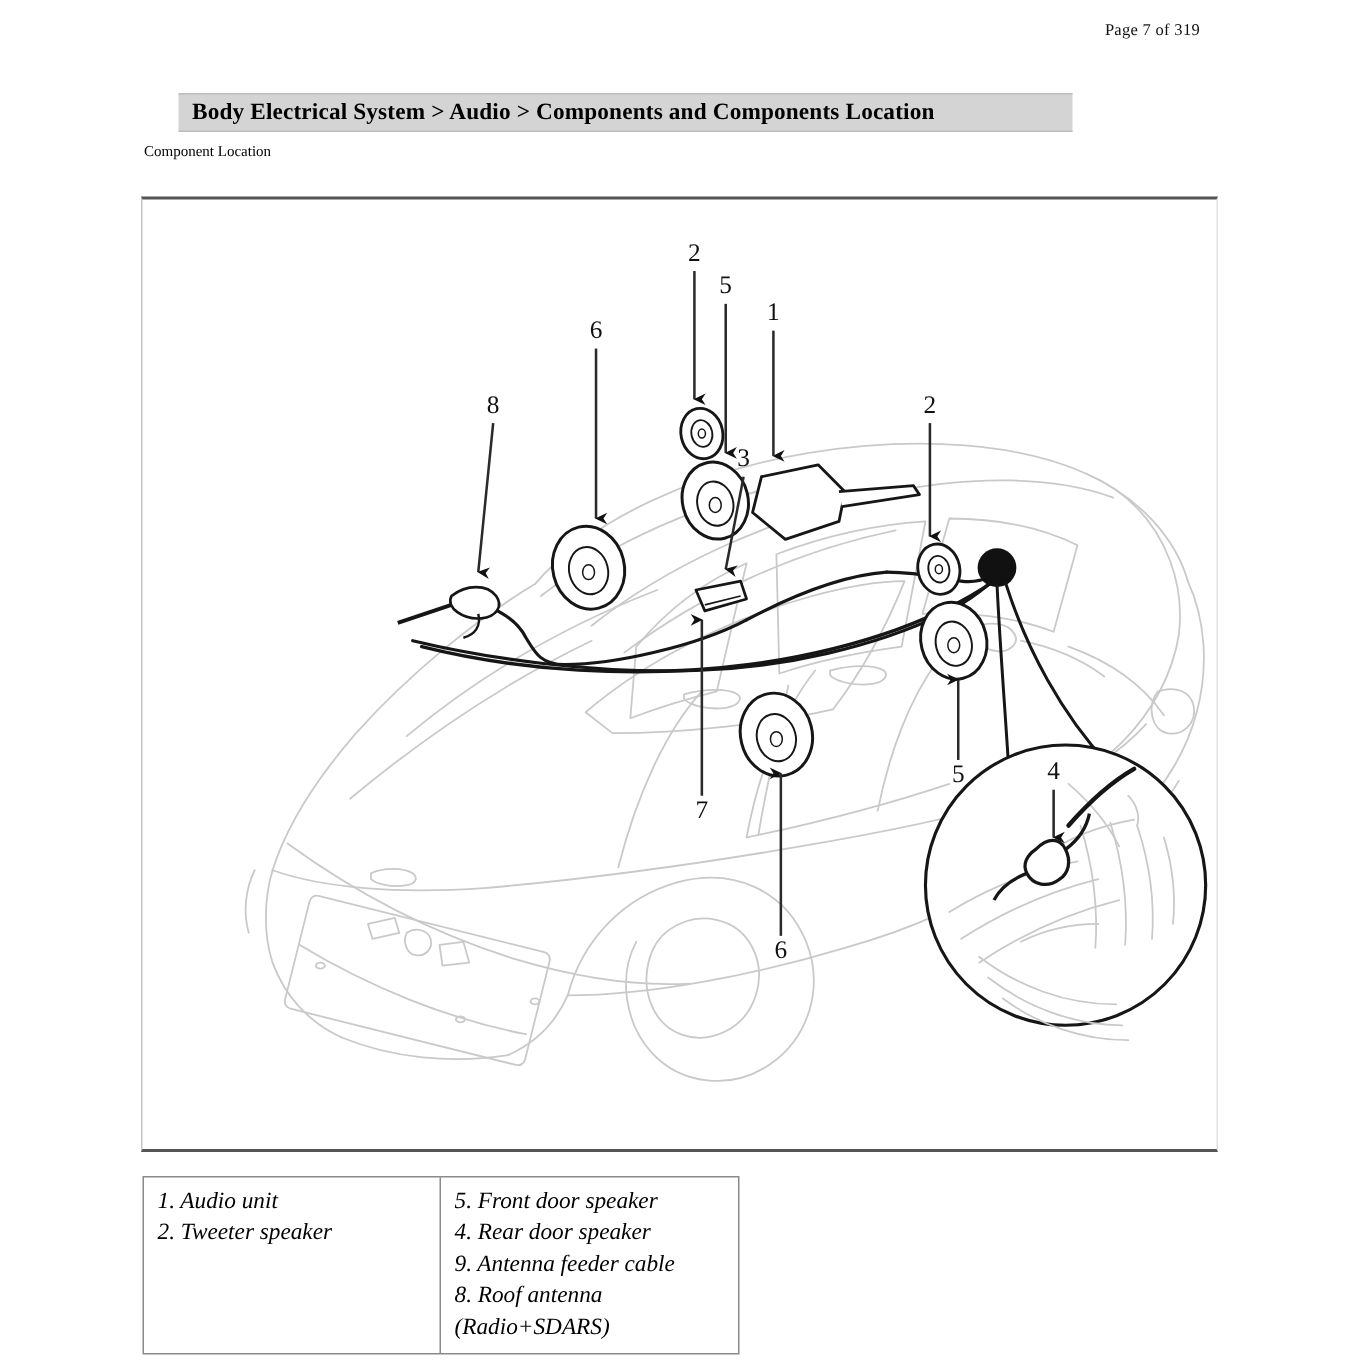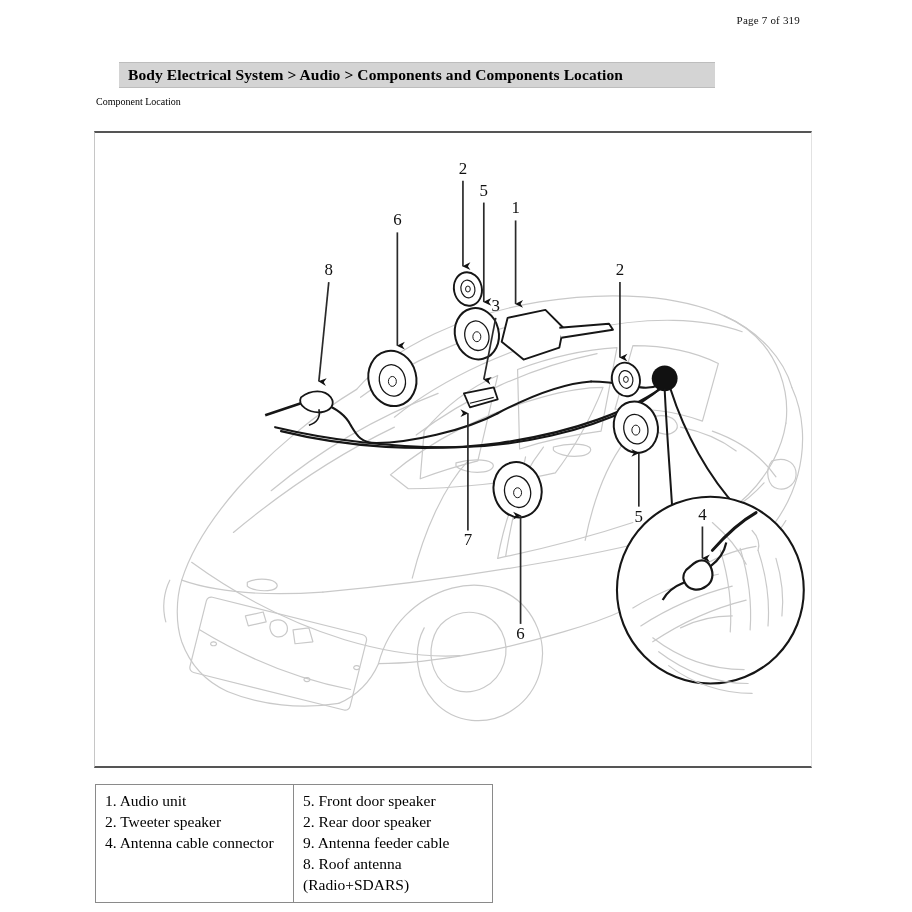--- a/index.html
+++ b/index.html
@@ -102,20 +102,21 @@
     width: 199px;
     border-right: 1px solid #8a8a8a;
   }
   .legend-col.right {
     width: 199px;
   }
   .legend-item {
     font-size: 15.5px;
     line-height: 21px;
     white-space: nowrap;
+    font-style: italic;
   }
   
 </style>
 </head>
 <body>
 
 <div class="page">
 
   <div class="page-header">Page 7 of 319</div>
 
@@ -375,24 +376,23 @@
         <text x="546" y="391">5</text>
         <text x="610" y="389">4</text>
       </g>
     </svg>
   </div>
 
   <div class="legend-table">
     <div class="legend-col left">
       <div class="legend-item">1. Audio unit</div>
       <div class="legend-item">2. Tweeter speaker</div>
-      <div class="legend-item">4. Antenna cable connector</div>
     </div>
     <div class="legend-col right">
       <div class="legend-item">5. Front door speaker</div>
-      <div class="legend-item">2. Rear door speaker</div>
+      <div class="legend-item">4. Rear door speaker</div>
       <div class="legend-item">9. Antenna feeder cable</div>
       <div class="legend-item">8. Roof antenna</div>
       <div class="legend-item">(Radio+SDARS)</div>
     </div>
   </div>
 
 </div>
 
 </body></html>

